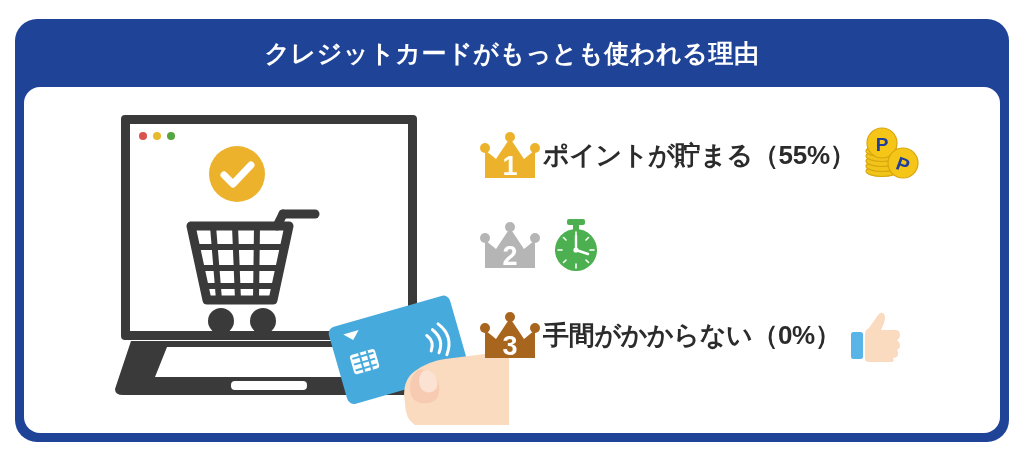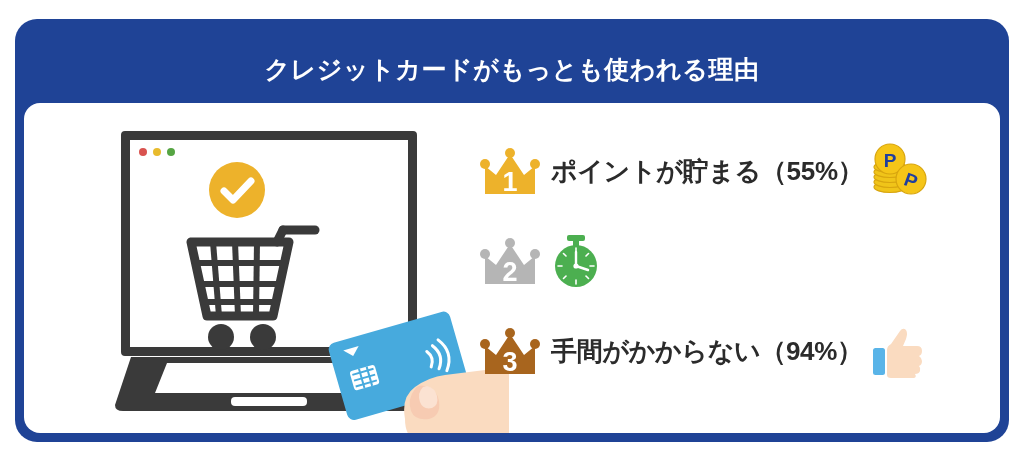--- a/index.html
+++ b/index.html
@@ -24,21 +24,21 @@
   
   .outer-panel {
     position: absolute;
     left: 15px;
     top: 19px;
     width: 994px;
     height: 423px;
     box-sizing: border-box;
     background: #1f4396;
     border-radius: 22px;
-    padding: 16px 9px 9px 9px;
+    padding: 0 9px 9px 9px;
   }
 
   .panel-title {
     height: 68px;
     line-height: 68px;
     text-align: center;
     color: #ffffff;
     font-size: 25px;
     font-weight: bold;
     letter-spacing: 0.6px;
@@ -141,21 +141,21 @@
   .crown {
     width: 62px;
     height: 54px;
     flex: none;
   }
   .rank-label {
     font-size: 26px;
     font-weight: bold;
     color: #2b2b2b;
     white-space: nowrap;
-    margin-left: 10px;
+    margin-left: 2px;
     letter-spacing: -0.3px;
   }
   .rank-icon {
     width: 58px;
     height: 58px;
     flex: none;
     margin-left: 6px;
   }
 </style>
 </head>
@@ -290,21 +290,21 @@
         </div>
 
         <div class="rank-row">
           <svg class="crown" viewBox="0 0 62 54">
             <path d="M6 50 V22 L17 31 L31 10 L45 31 L56 22 V50 Z" fill="#a8651e"></path>
             <circle cx="6" cy="20" r="5" fill="#a8651e"></circle>
             <circle cx="56" cy="20" r="5" fill="#a8651e"></circle>
             <circle cx="31" cy="9" r="5" fill="#a8651e"></circle>
             <text x="31" y="47" font-family="Liberation Sans, sans-serif" font-size="27" font-weight="bold" fill="#ffffff" text-anchor="middle">3</text>
           </svg>
-          <span class="rank-label">手間がかからない（94%）</span>
+          <span class="rank-label">手間がかからない（0%）</span>
           <svg class="rank-icon" viewBox="0 0 58 58">
             <rect x="4" y="26" width="12" height="27" rx="2.5" fill="#59b4e8"></rect>
             <path d="M18 53 V28 Q18 24 22 22 L31 9 Q34 5 37 8 Q39 11 37 17 L34 24 H48
                      Q53 24 53 29 Q53 33 50 34 Q53 36 53 39 Q53 43 50 44
                      Q52 46 51 49 Q50 52 46 52 Q48 55 45 56 L22 56 Q18 56 18 53 Z" fill="#fadbc0"></path>
           </svg>
         </div>
 
       </div>
 

